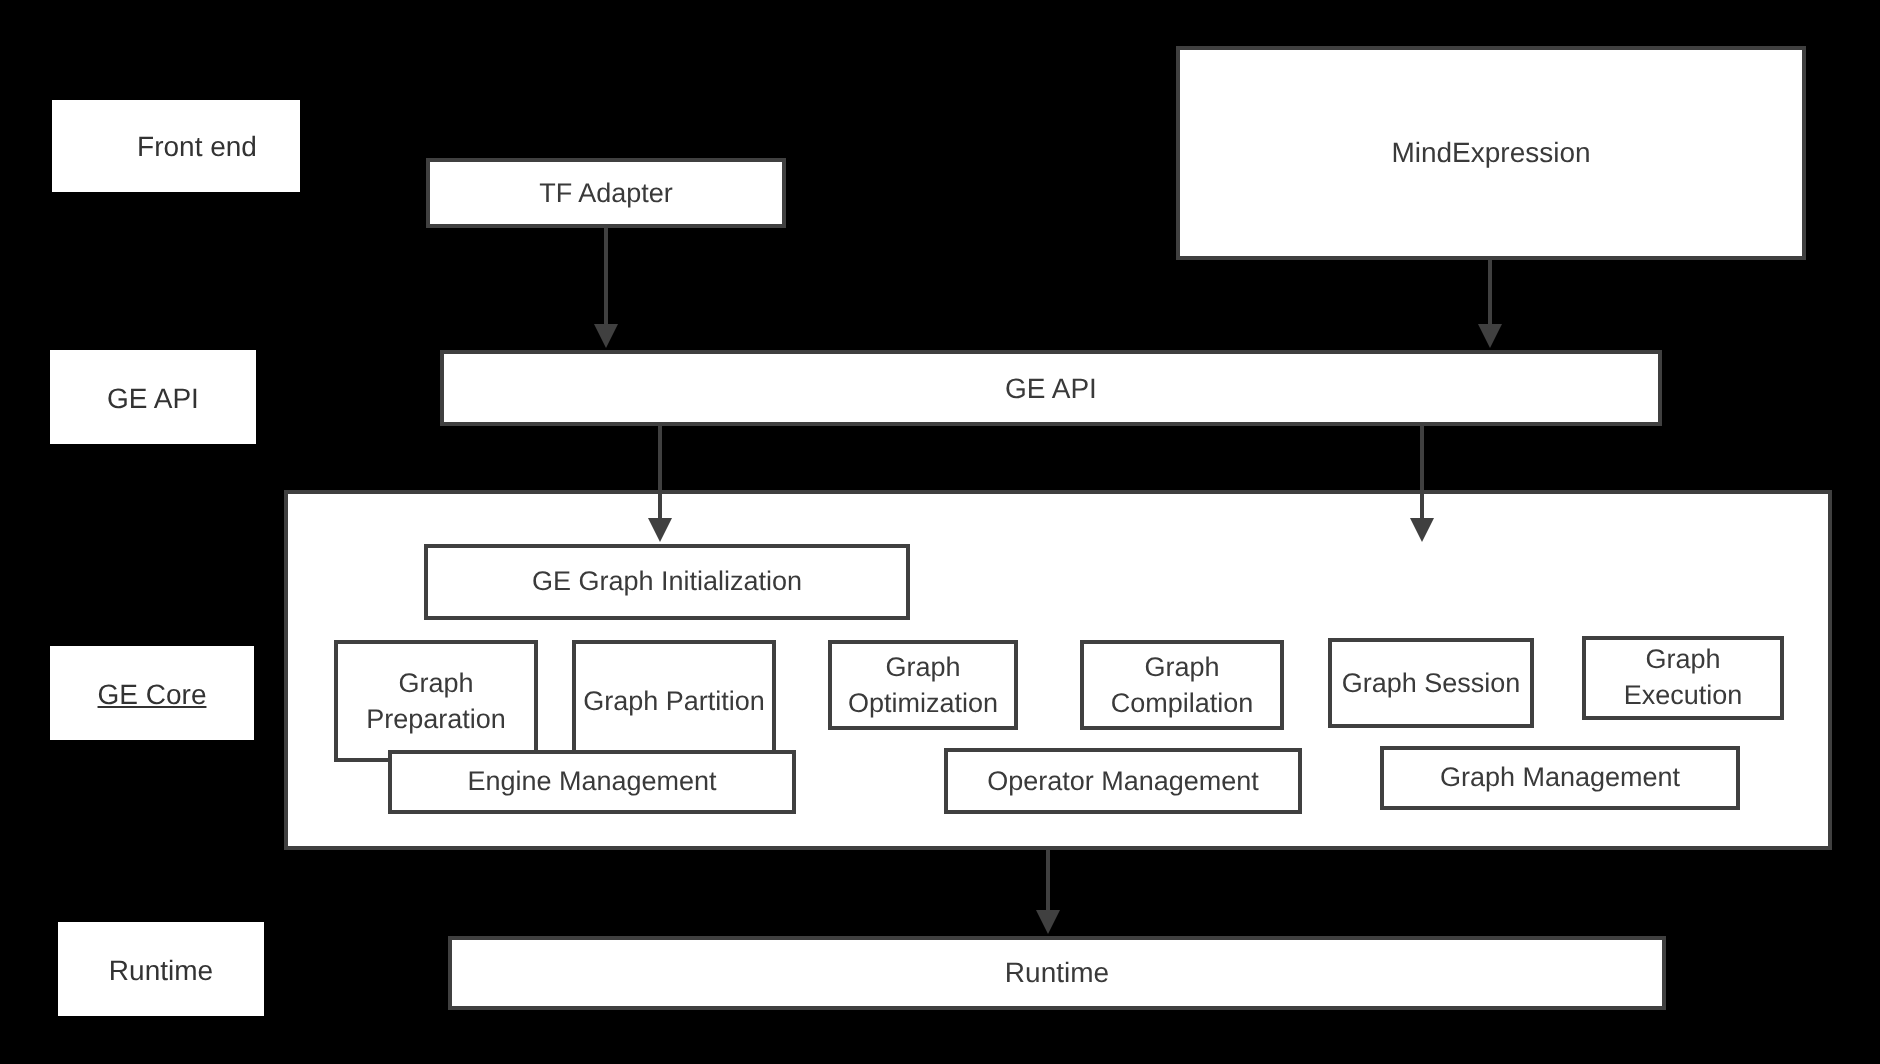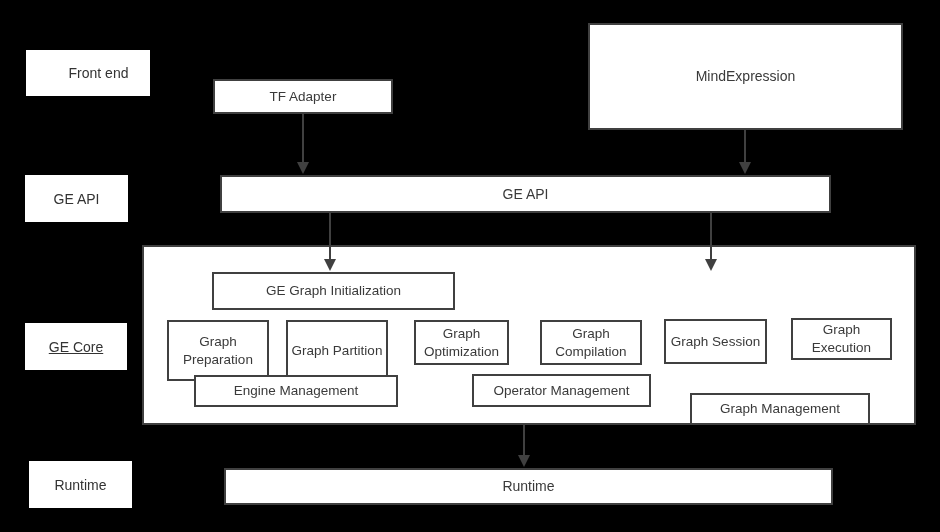--- a/index.html
+++ b/index.html
@@ -33,21 +33,21 @@
   .init-left   { left:212px; top:272px; width:243px; height:38px; }
   .init-right  { left:589px; top:272px; width:243px; height:38px; }
   .p1 { left:167px; top:320px; width:102px; height:61px; }
   .p2 { left:286px; top:320px; width:102px; height:61px;text-align:center; }
   .p3 { left:414px; top:320px; width:95px; height:45px; }
   .p4 { left:540px; top:320px; width:102px; height:45px; }
   .p5 { left:664px; top:319px; width:103px; height:45px; }
   .p6 { left:791px; top:318px; width:101px; height:42px; }
   .m1 { left:194px; top:375px; width:204px; height:32px; }
   .m2 { left:440px; top:374px; width:179px; height:33px;margin-left:32px; }
-  .m3 { left:690px; top:393px; width:180px; height:32px; }
+  .m3 { left:690px; top:373px; width:180px; height:32px; }
   
   .runtime-bar { left:224px; top:468px; width:609px; height:37px; font-size:14px; }
   
   .arrow {
     position:absolute; width:12px; display:flex; flex-direction:column;
     align-items:center;
   }
   .arrow .shaft { width:2px; flex:1 1 auto; background:#404040; }
   .arrow .head {
     width:0; height:0; flex:0 0 auto;

